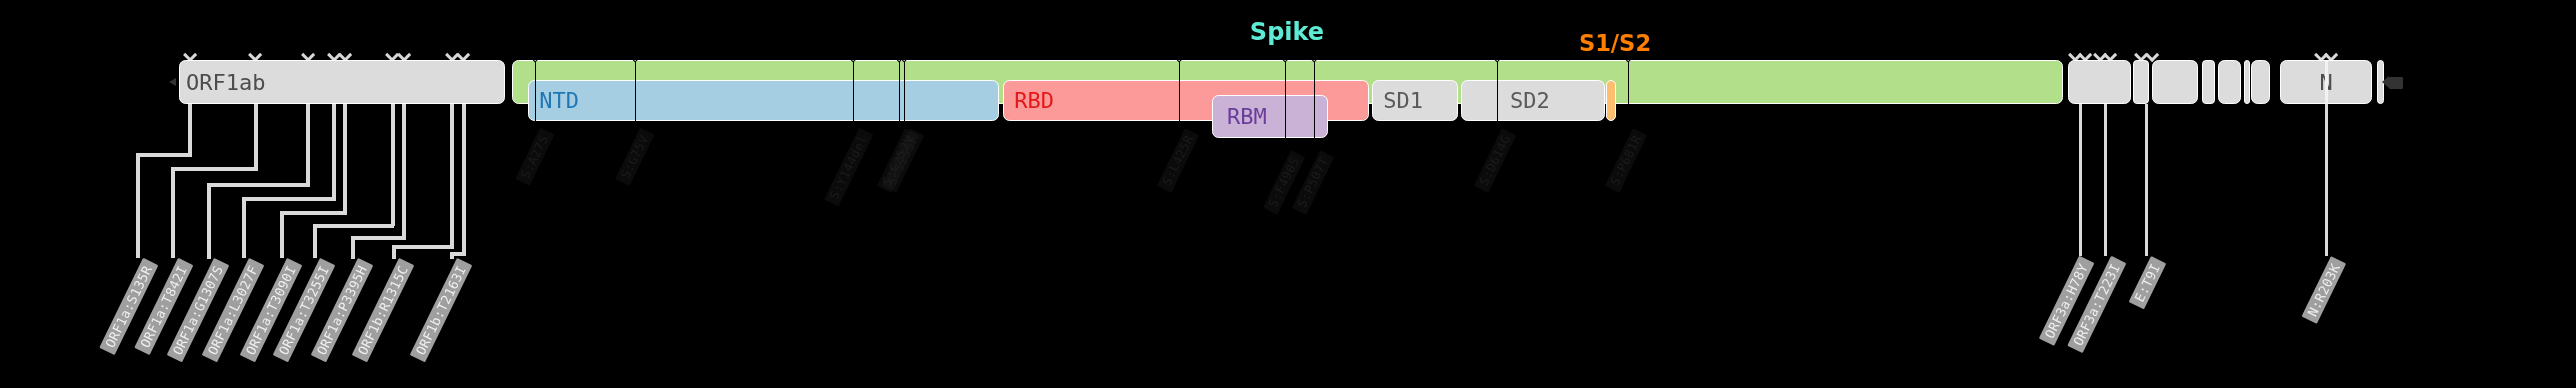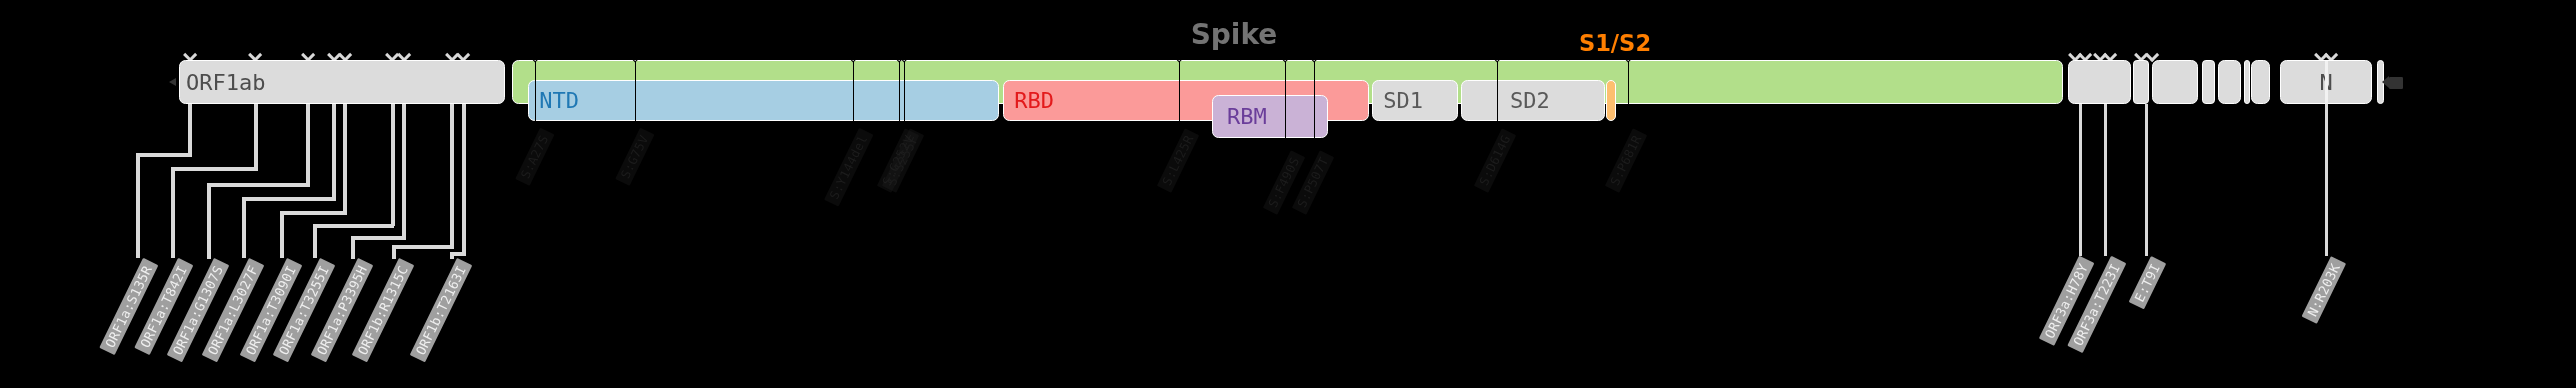--- a/index.html
+++ b/index.html
@@ -132,21 +132,21 @@
       <div class="chev black" style="left: 1281px; top: 53px;"></div>
       <div class="vseg" style="left: 1285px; top: 61px; width: 1.3px; height: 87px; background: rgb(0, 0, 0); z-index: 4;"></div>
       <div class="chev black" style="left: 1310px; top: 53px;"></div>
       <div class="vseg" style="left: 1314px; top: 61px; width: 1.3px; height: 87px; background: rgb(0, 0, 0); z-index: 4;"></div>
       <div class="chev black" style="left: 1493px; top: 53px;"></div>
       <div class="vseg" style="left: 1497px; top: 61px; width: 1.3px; height: 65px; background: rgb(0, 0, 0); z-index: 4;"></div>
       <div class="chev black" style="left: 1624px; top: 53px;"></div>
       <div class="vseg" style="left: 1628px; top: 61px; width: 1.3px; height: 65px; background: rgb(0, 0, 0); z-index: 4;"></div>
     </div>
 
-  <div class="title" id="title-spike" style="left: 1234px; top: 18px; color: #737373; font-size: 28px;">Spike</div>
+  <div class="title" id="title-spike" style="left: 1287px; top: 18px; color: #5eead4; font-size: 24px;">Spike</div>
   <div class="title" id="title-s1s2" style="left: 1615px; top: 30px; color: rgb(255, 127, 0); font-size: 22.6px;">S1/S2</div>
 
   <div id="endmarks">
       <div class="endmark" style="left: 169px; top: 78px; width: 0px; height: 0px; border-top: 4.5px solid transparent; border-bottom: 4.5px solid transparent; border-right: 7.7px solid rgb(51, 51, 51);"></div>
       <div class="endmark" style="left: 2382px; top: 76px; width: 0px; height: 0px; border-top: 6.5px solid transparent; border-bottom: 6.5px solid transparent; border-right: 7.7px solid rgb(51, 51, 51);"></div>
       <div class="endmark" style="left: 2389px; top: 77px; width: 14px; height: 11.6px; background: rgb(51, 51, 51); border-radius: 1.3px;"></div>
     </div>
   <div id="labels">
       <div class="mutlabel" style="left: 143px; top: 258px;">ORF1a:S135R</div>
       <div class="mutlabel" style="left: 178px; top: 258px;">ORF1a:T842I</div>

